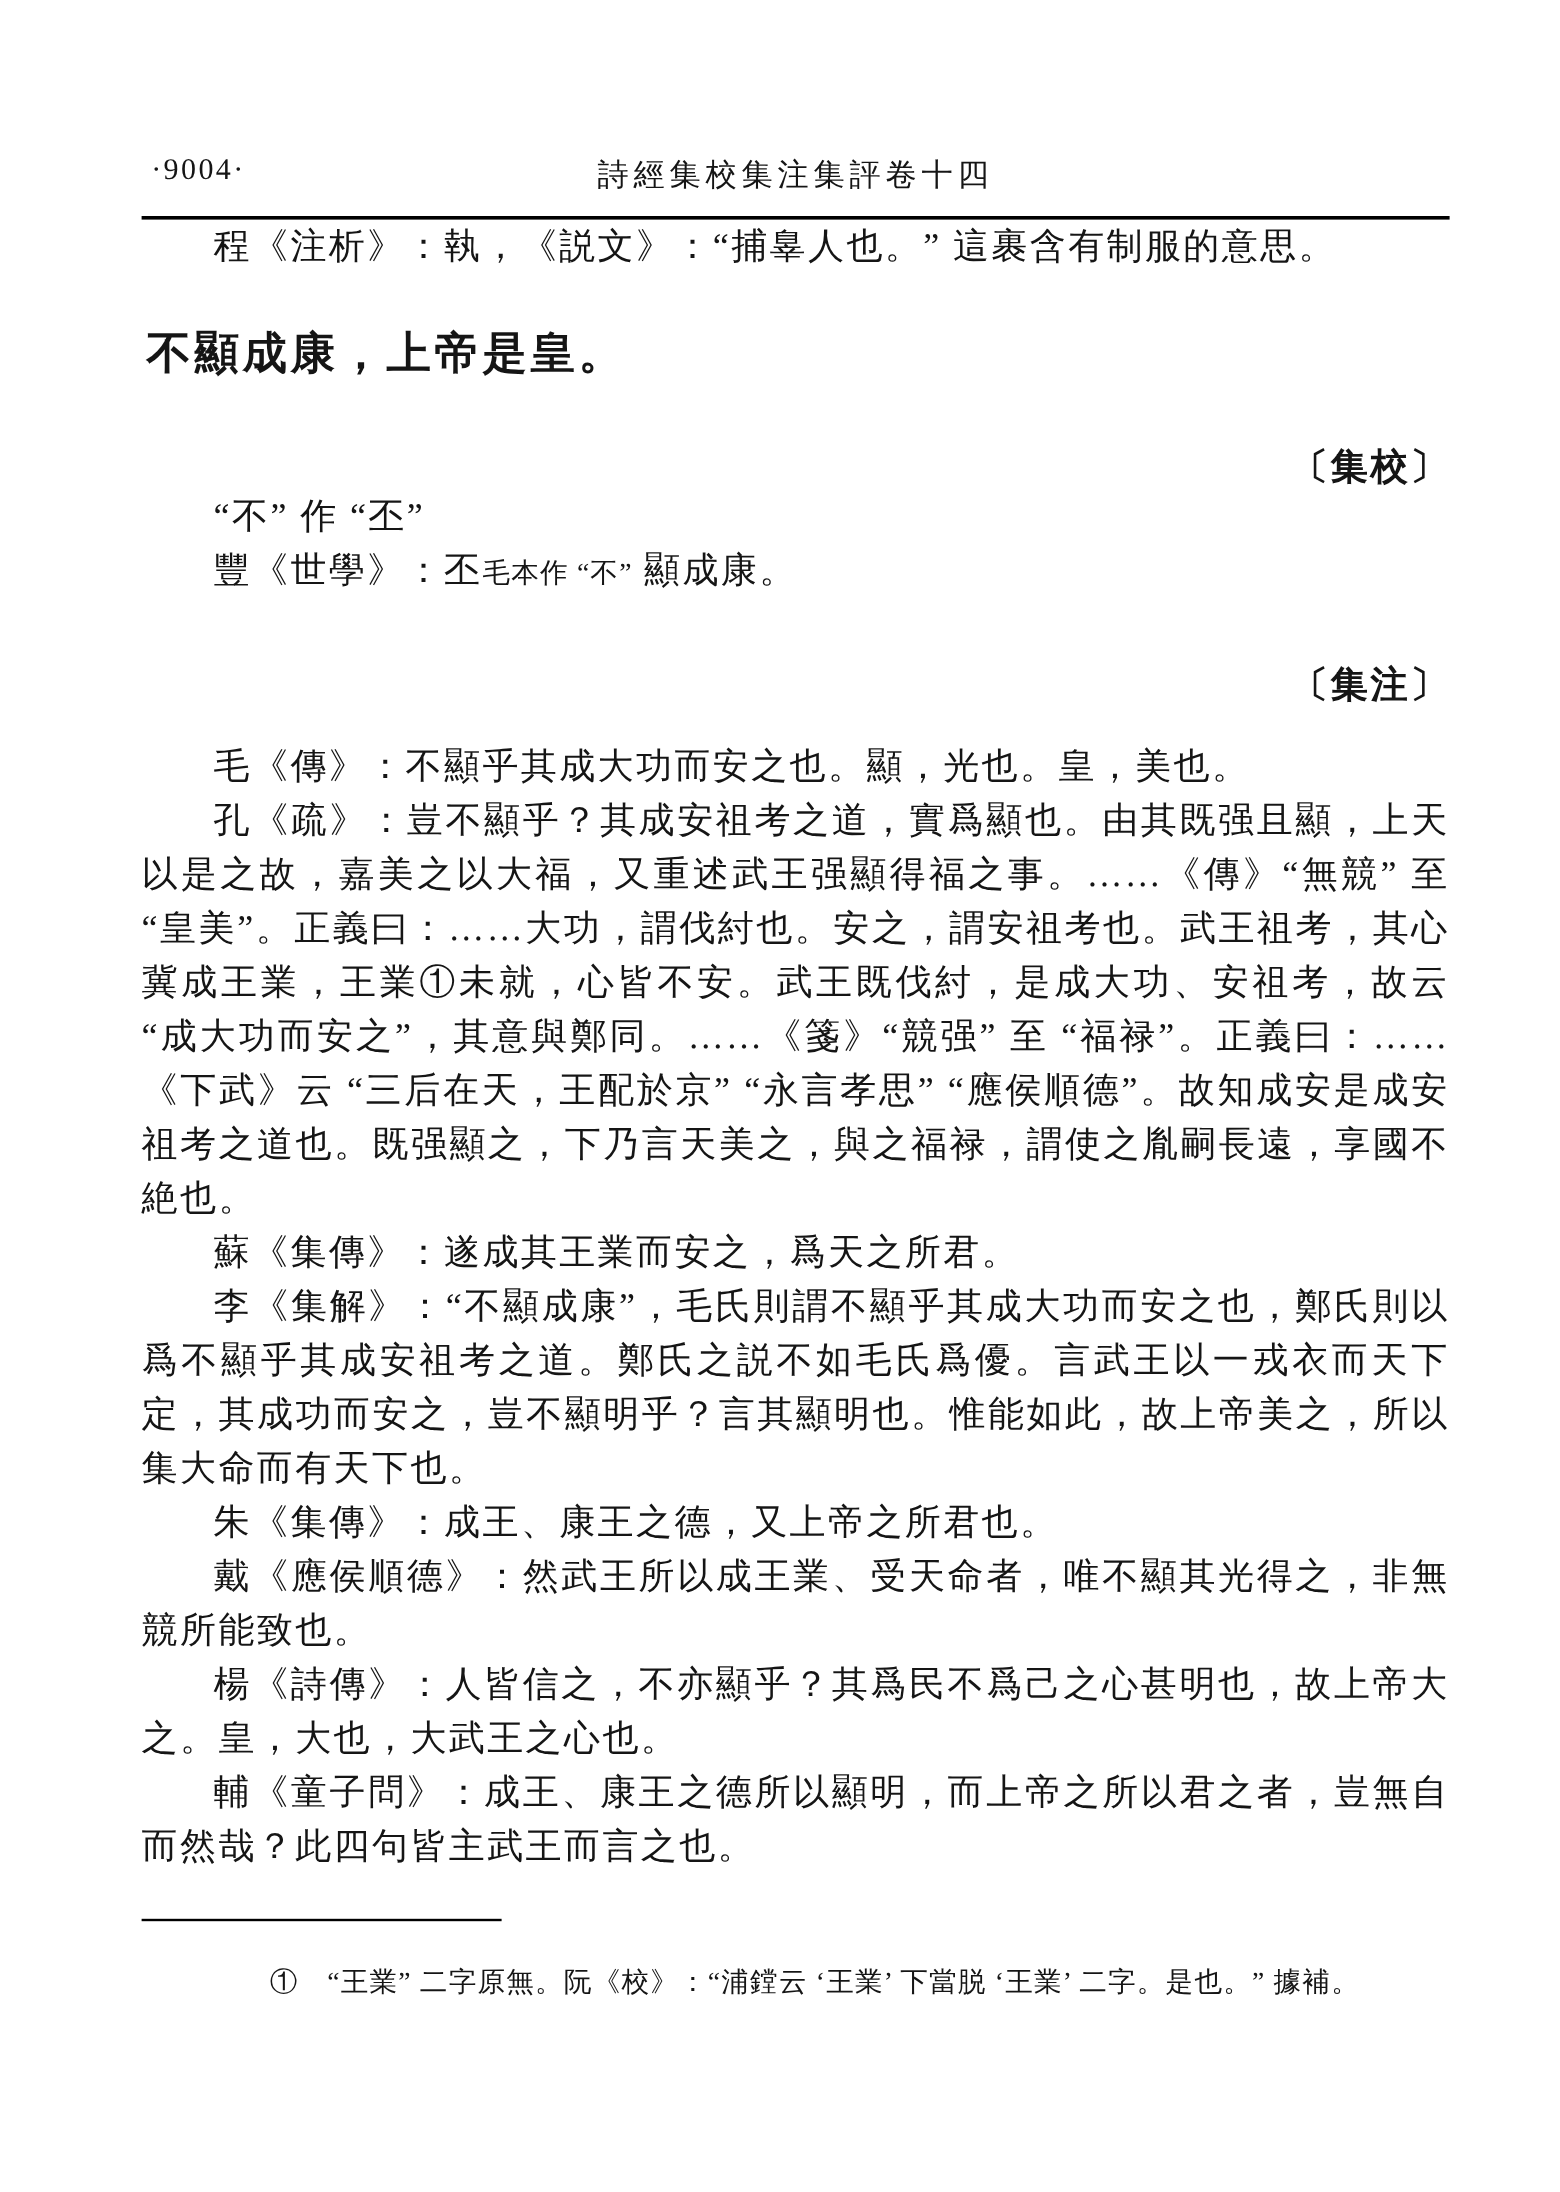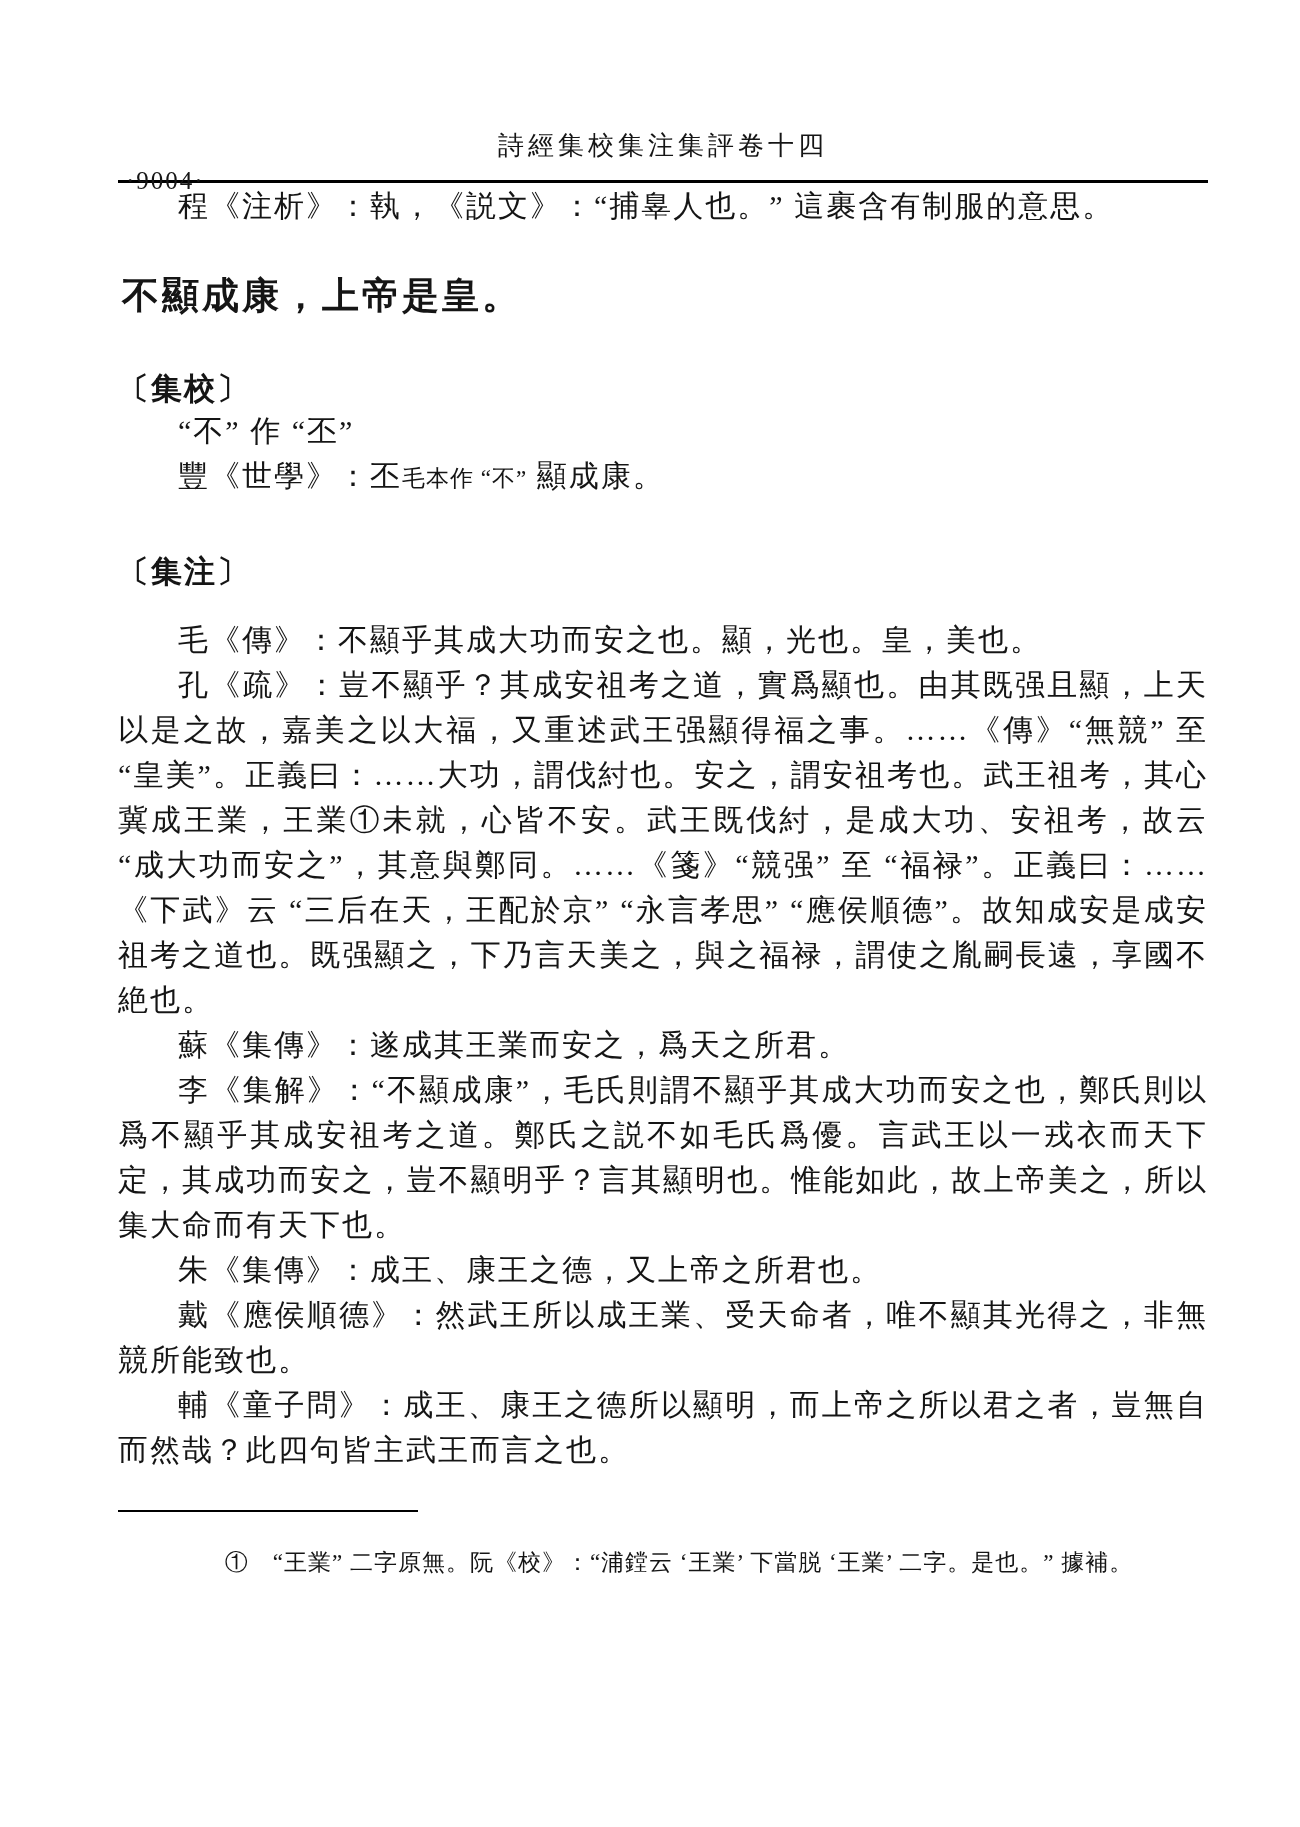--- a/index.html
+++ b/index.html
@@ -24,21 +24,20 @@
   .header-row {
     position: relative;
     height: 36px;
   }
   .page-num {
     position: absolute;
     left: 8px;
     top: 0;
     font-size: 25px;
     letter-spacing: 2px;
-    margin-top: 39px;
   }
   .book-title {
     position: absolute;
     left: 0;
     right: 0;
     top: 0;
     text-align: center;
     font-size: 26px;
     letter-spacing: 4px;
   }
@@ -66,20 +65,21 @@
     font-weight: bold;
     letter-spacing: 3px;
     line-height: 44px;
   }
   .section-title {
     margin: 52px 0 0 0;
     font-size: 31px;
     font-weight: bold;
     letter-spacing: 2px;
     line-height: 38px;
+    text-align: right;
   }
   .sub-line {
     margin-top: 30px;
   }
   .sub-line2 {
     margin-top: 18px;
   }
   .small-note {
     font-size: 23px;
     letter-spacing: 1px;
@@ -126,20 +126,21 @@
 
   <h3 class="section-title">〔集注〕</h3>
 
   <div class="jizhu-block">
     <p class="para body-text">毛《傳》：不顯乎其成大功而安之也。顯，光也。皇，美也。</p>
     <p class="para body-text">孔《疏》：豈不顯乎？其成安祖考之道，實爲顯也。由其既强且顯，上天以是之故，嘉美之以大福，又重述武王强顯得福之事。……《傳》“無競” 至 “皇美”。正義曰：……大功，謂伐紂也。安之，謂安祖考也。武王祖考，其心冀成王業，王業①未就，心皆不安。武王既伐紂，是成大功、安祖考，故云 “成大功而安之”，其意與鄭同。……《箋》“競强” 至 “福禄”。正義曰：……《下武》云 “三后在天，王配於京” “永言孝思” “應侯順德”。故知成安是成安祖考之道也。既强顯之，下乃言天美之，與之福禄，謂使之胤嗣長遠，享國不絶也。</p>
     <p class="para body-text">蘇《集傳》：遂成其王業而安之，爲天之所君。</p>
     <p class="para body-text">李《集解》：“不顯成康”，毛氏則謂不顯乎其成大功而安之也，鄭氏則以爲不顯乎其成安祖考之道。鄭氏之説不如毛氏爲優。言武王以一戎衣而天下定，其成功而安之，豈不顯明乎？言其顯明也。惟能如此，故上帝美之，所以集大命而有天下也。</p>
     <p class="para body-text">朱《集傳》：成王、康王之德，又上帝之所君也。</p>
     <p class="para body-text">戴《應侯順德》：然武王所以成王業、受天命者，唯不顯其光得之，非無競所能致也。</p>
+    <p class="para body-text">楊《詩傳》：人皆信之，不亦顯乎？其爲民不爲己之心甚明也，故上帝大之。皇，大也，大武王之心也。</p>
     <p class="para body-text">輔《童子問》：成王、康王之德所以顯明，而上帝之所以君之者，豈無自而然哉？此四句皆主武王而言之也。</p>
   </div>
 
   <hr class="footnote-divider">
 
   <p class="footnote">①　“王業” 二字原無。阮《校》：“浦鏜云 ‘王業’ 下當脱 ‘王業’ 二字。是也。” 據補。</p>
 
 </div>
 
 </body></html>

